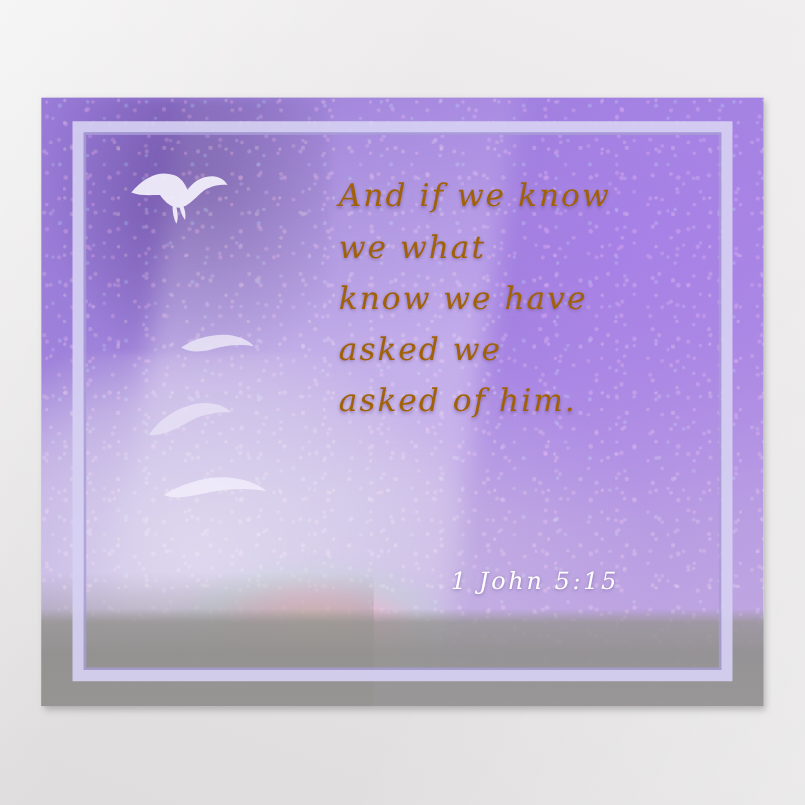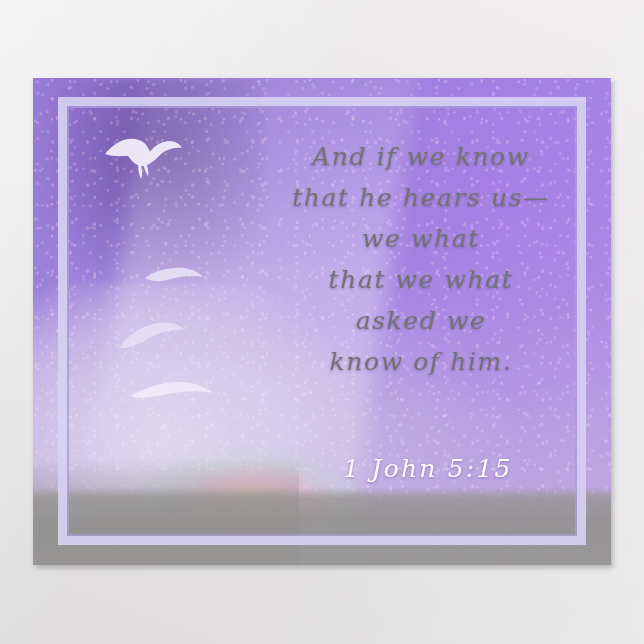--- a/index.html
+++ b/index.html
@@ -176,42 +176,41 @@
     position: absolute;
     pointer-events: none;
   }
 
   
   #verse-block {
     position: absolute;
     right: 40px;
     top: 58px;
     width: 300px;
-    text-align: center;
-    color: #737373;
+    color: #a16207;
     font-family: "DejaVu Serif", serif;
     font-style: italic;
     font-size: 25px;
     line-height: 41px;
     letter-spacing: 1.6px;
     text-shadow: 0 1px 3px rgba(90,60,140,0.55), 0 0 10px rgba(255,255,255,0.22);
     white-space: nowrap;
   }
   #verse-block .line { display: block; }
 
   #citation {
     position: absolute;
     right: 48px;
     top: 376px;
     width: 270px;
     text-align: center;
     color: #ffffff;
     font-family: "DejaVu Serif", serif;
     font-style: italic;
-    font-size: 25px;
+    font-size: 19px;
     letter-spacing: 2.2px;
     text-shadow: 0 1px 3px rgba(90,60,140,0.55), 0 0 10px rgba(255,255,255,0.22);
     white-space: nowrap;
   }
 </style>
 </head>
 <body>
 
 <div id="page">
   <div id="page-sheen"></div>
@@ -251,23 +250,22 @@
       <path d="M2 20 C16 11, 36 5, 54 6 C66 7, 78 11, 84 17 C70 14, 52 15, 38 18
                C24 21, 10 24, 2 20 Z" fill="#efecfa" opacity="0.88"></path>
     </svg>
 
     <div id="frame-outer">
       <div id="frame-inner-line"></div>
     </div>
 
     <div id="verse-block">
       <span class="line">And  if  we  know</span>
-      <span class="line">that  he  hears  us—</span>
       <span class="line">we  what</span>
-      <span class="line">that  we  what</span>
+      <span class="line">know  we  have</span>
       <span class="line">asked  we</span>
-      <span class="line">know  of  him.</span>
+      <span class="line">asked  of  him.</span>
     </div>
 
     <div id="citation">1 John  5:15</div>
 
   </div>
 </div>
 
 </body></html>

